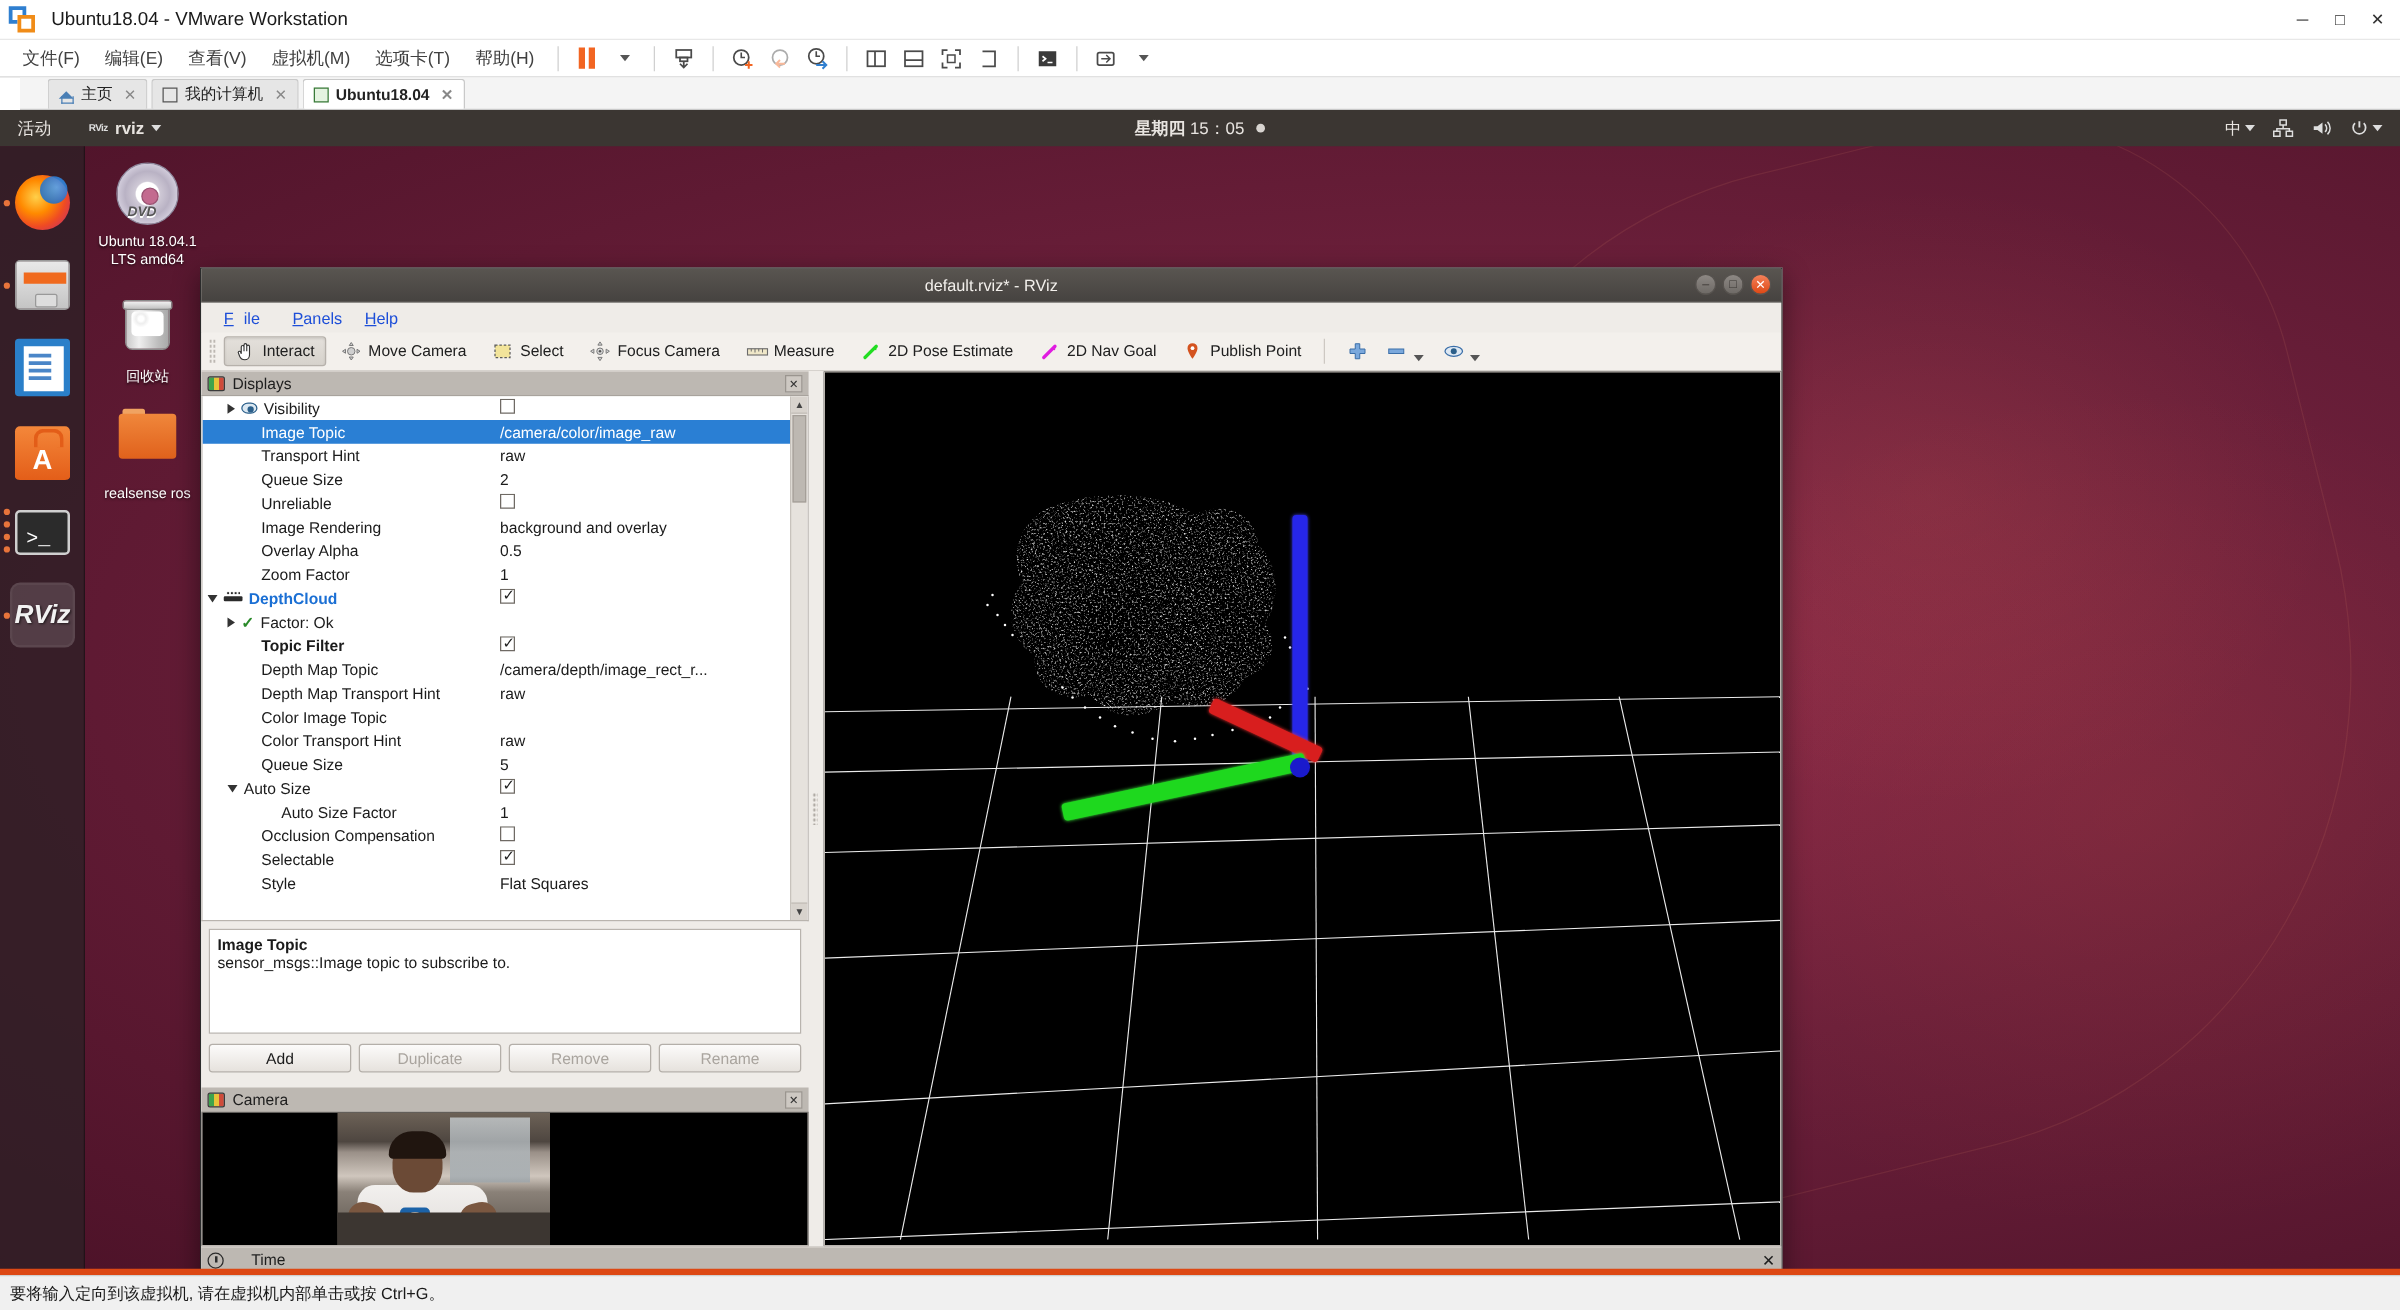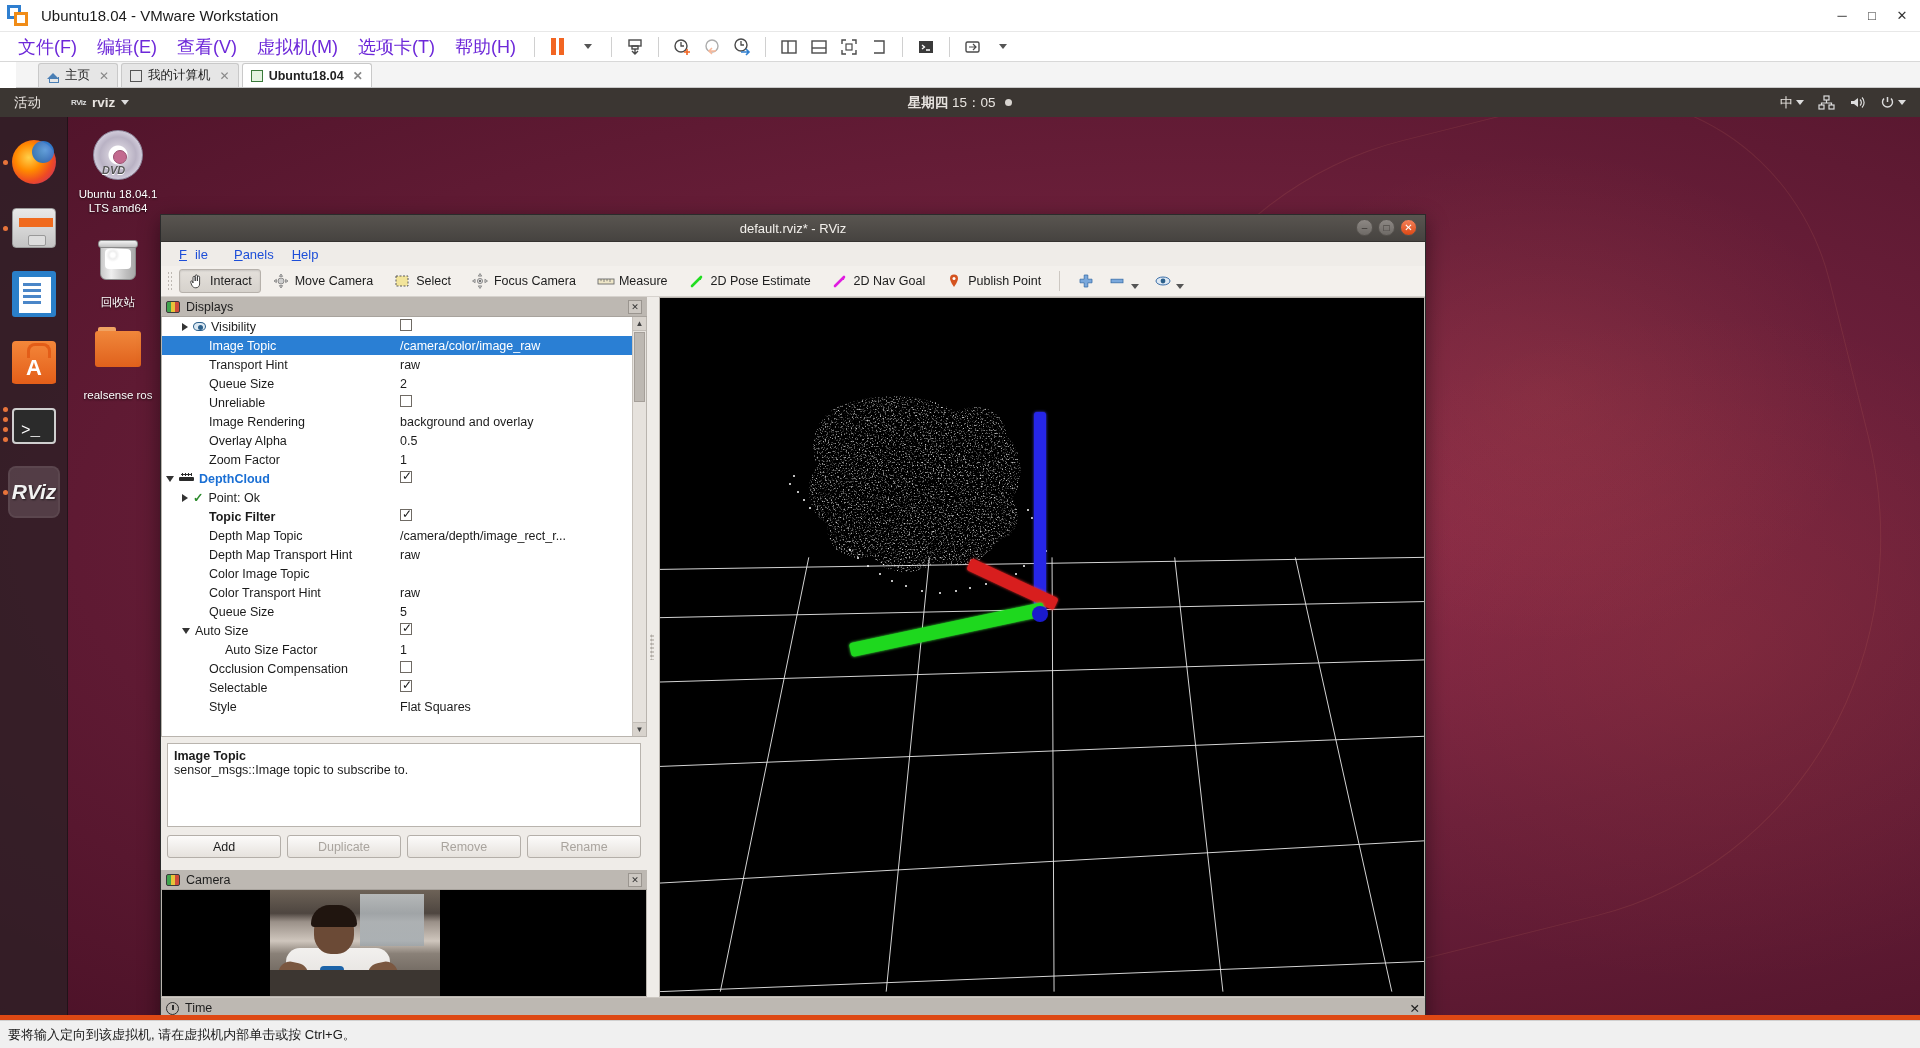--- a/index.html
+++ b/index.html
@@ -23,21 +23,21 @@
   .vm-title-text { margin-left: 12px; font-size: 15px; color: #1a1a1a; }
   .vm-winbtns { position:absolute; right: 4px; top: 2px; display:flex; gap:2px; }
   .vm-winbtn { width: 28px; height: 26px; display:flex; align-items:center; justify-content:center;
                font-size: 13px; color:#333; }
 
   .vm-menubar {
     position: absolute; left: 0; top: 32px; width: 1920px; height: 30px;
     background: #ffffff; border-bottom: 1px solid #d8d8d8;
     display: flex; align-items: center; padding-left: 8px;
   }
-  .vm-menu-item { font-size: 18px; color: #6d28d9; padding: 3px 10px; white-space: nowrap; }
+  .vm-menu-item { font-size: 14px; color: #404040; padding: 3px 10px; white-space: nowrap; }
   .vm-sep { width:1px; height:20px; background:#d0d0d0; margin:0 8px; }
   .tb-icon { width: 30px; height: 24px; display:flex; align-items:center; justify-content:center; position:relative; }
   .pause-bars { display:flex; gap:3px; }
   .pause-bars i { display:block; width:5px; height:17px; background:#f26522; }
   .caret-dn { width:0;height:0;border-left:4px solid transparent;border-right:4px solid transparent;border-top:5px solid #555; }
 
   .vm-tabs {
     position: absolute; left: 16px; top: 62px; width: 1920px; height: 26px;
     background: #f4f4f4; border-bottom: 1px solid #c9c9c9;
     display: flex; align-items: flex-end; padding-left: 22px;
@@ -241,21 +241,21 @@
   
   .view3d { flex:1; background:#000; position:relative; overflow:hidden; border:1px solid #b9b4ae; margin-left:2px; }
   .splitter { width:10px; background:#efece8; display:flex; align-items:center; justify-content:center; }
   .splitter .gr { width:4px; height:26px; background-image: radial-gradient(#b0aba5 1px, transparent 1.2px); background-size:3px 4px; }
 
   .grid-svg { position:absolute; inset:0; }
   .axis { position:absolute; border-radius:3px; }
 
   
   .time-panel { height:92px; background:#efece8; border-top:1px solid #cdc8c2; }
-  .time-head { height:20px; background:#bdb8b2; display:flex; align-items:center; padding:0 5px; gap:6px;
+  .time-head { height:20px; background:#bdb8b2; display:flex; align-items:center; padding:0 5px; gap:22px;
                font-size:12.5px; color:#1e1e1e; }
   .time-row { display:flex; align-items:center; gap:8px; padding:7px 10px 0; font-size:12.5px; color:#1b1b1b; }
 
   
   .vm-status {
     position:absolute; left:0; top:1020px; width:1920px; height:28px;
     background:#f0f0f0; border-top:1px solid #d0d0d0; display:flex; align-items:center;
     font-size:13px; color:#1a1a1a; padding-left:8px;
   }
   .ubu-orange-line { position:absolute; left:0; bottom:0; width:1920px; height:5px; background:#dd4814; }
@@ -695,21 +695,21 @@
                     <span class="arrow-d"></span>
                     <span class="dc-ico"></span>
                     <span style="color: rgb(26, 111, 212); font-weight: bold;">DepthCloud</span>
                   </div>
                   <div class="tval"><span class="chk on"></span></div>
                 </div>
                 <div class="trow">
                   <div class="tname" style="padding-left: 16px;">
                     <span class="arrow-r"></span>
                     <span class="okchk">✓</span>
-                    <span>Point: Ok</span>
+                    <span>Factor: Ok</span>
                   </div>
                   <div class="tval"></div>
                 </div>
                 <div class="trow">
                   <div class="tname" style="padding-left: 32px; font-weight: bold;">
                     <span style="width: 6px; display: inline-block;"></span>
                     <span>Topic Filter</span>
                   </div>
                   <div class="tval"><span class="chk on"></span></div>
                 </div>

